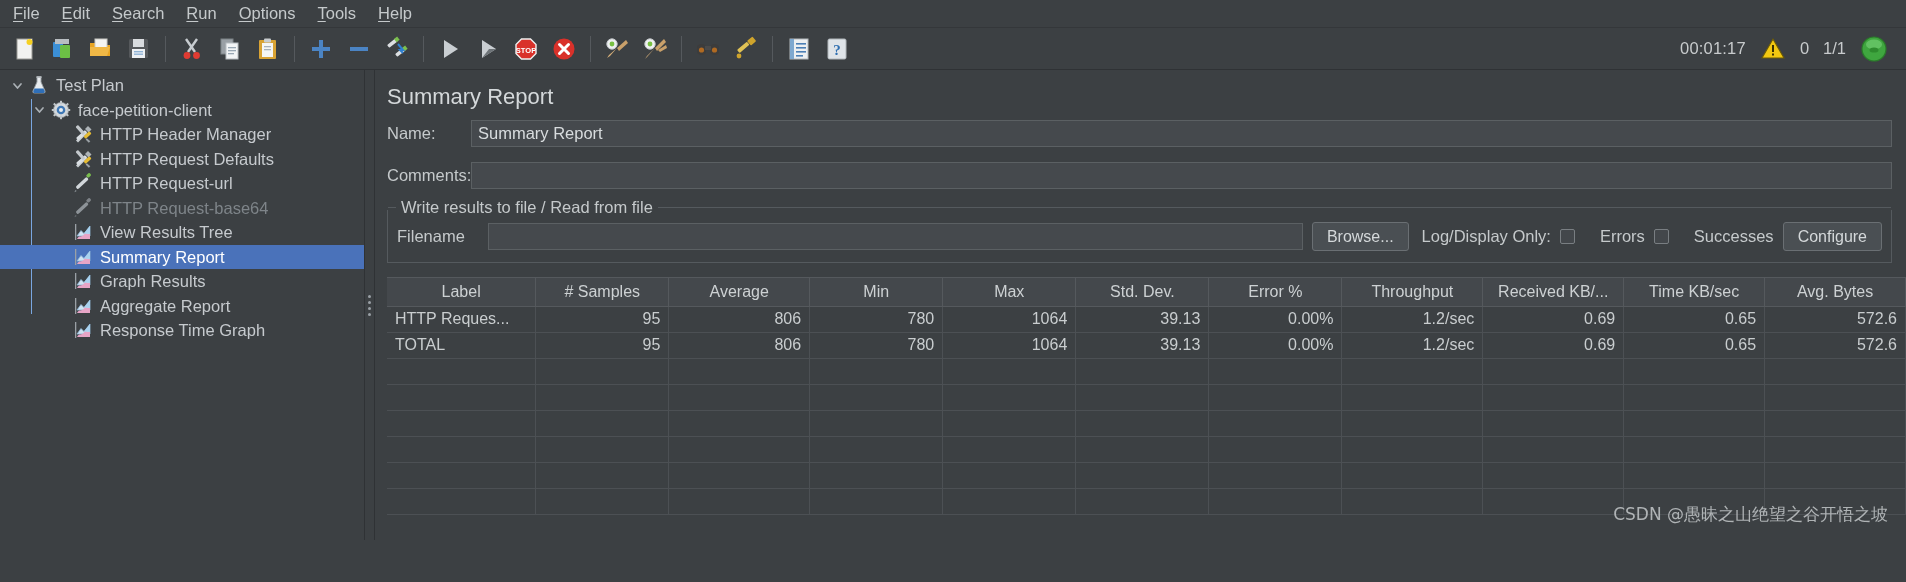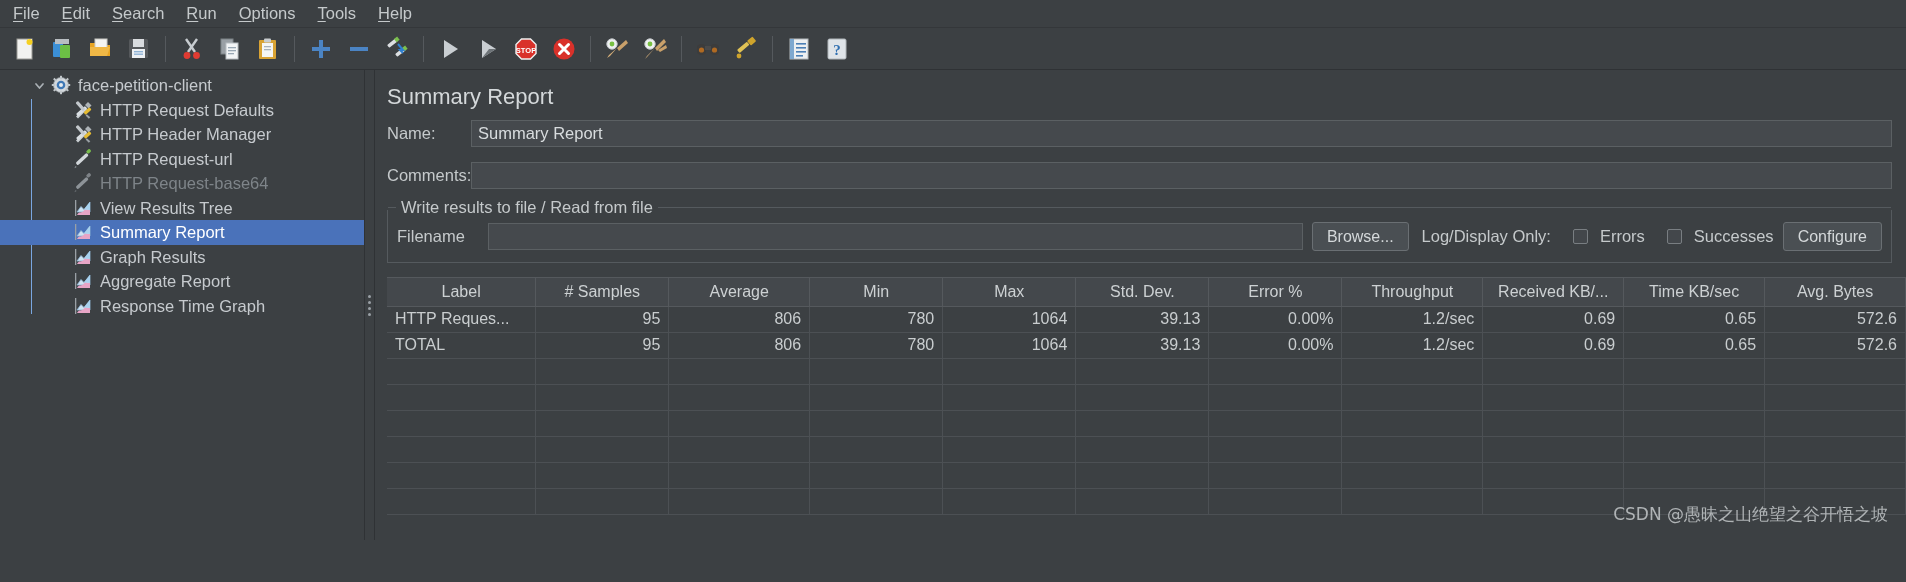--- a/index.html
+++ b/index.html
@@ -213,23 +213,22 @@
     font-family: "Liberation Sans", sans-serif;
     padding: 0 14px;
     cursor: default;
     white-space: nowrap;
   }
   .logdisp {
     font-size: 16.5px; color: #c5c9cb;
     white-space: nowrap; margin-left: 4px;
   }
   .cb-wrap {
-    display: flex; align-items: center; gap: 12px;
+    display: flex; align-items: center; gap: 25px;
     white-space: nowrap;
-    margin-left: 13px;
   }
   .cb-box {
     width: 15px; height: 15px;
     border: 1px solid #797e82;
     background: #43474b;
     border-radius: 2px;
     flex: 0 0 15px;
   }
   .cb-label { font-size: 16.5px; color: #c5c9cb; }
 
@@ -452,27 +451,62 @@
     </div>
     <div class="tb-btn" title="Help">
       <svg width="26" height="26" viewBox="0 0 26 26">
         <rect x="4" y="3" width="18" height="20" rx="1.5" fill="#dfe4e8" stroke="#b0b6ba"></rect>
         <text x="13" y="18.5" font-size="15" fill="#2f6fb0" text-anchor="middle" font-family="Liberation Serif, serif" font-weight="bold">?</text>
       </svg>
     </div>
 
     <div class="tb-spacer"></div>
 
+    <div class="tb-status">
+      <span class="tb-timer">00:01:17</span>
+      <span style="display:flex;align-items:center;">
+        <svg width="26" height="24" viewBox="0 0 26 24">
+          <path d="M13 2 L24 21 L2 21 Z" fill="#f2c811" stroke="#6b5a08" stroke-width="1.1"></path>
+          <rect x="12" y="8" width="2" height="7" fill="#3a3000"></rect>
+          <rect x="12" y="16.5" width="2" height="2" fill="#3a3000"></rect>
+        </svg>
+      </span>
+      <span class="tb-count">0</span>
+      <span class="tb-count">1/1</span>
+      <span style="display:flex;align-items:center;">
+        <svg width="28" height="28" viewBox="0 0 28 28">
+          <circle cx="14" cy="14" r="12" fill="#3fa63f" stroke="#2a7a2a" stroke-width="1.2"></circle>
+          <ellipse cx="14" cy="9.5" rx="8" ry="5" fill="#6ec96e" opacity="0.75"></ellipse>
+          <ellipse cx="14" cy="15" rx="4.5" ry="2.6" fill="#2e8b2e"></ellipse>
+        </svg>
+      </span>
+    </div>
   </div>
 
   <div class="body">
 
     <div class="tree-panel">
       <div class="guide-line"></div>
       <div id="tree-rows">
+          <div class="tree-row">
+            <span class="tree-indent" style="width: 6px;"></span>
+            <span class="twisty">
+              <svg width="13" height="13" viewBox="0 0 13 13">
+                <path d="M3 5 L6.5 9 L10 5" stroke="#aab0b5" stroke-width="1.7" fill="none" stroke-linecap="round" stroke-linejoin="round"></path>
+              </svg>
+            </span>
+            <span class="node-icon">
+              <svg width="20" height="20" viewBox="0 0 20 20">
+                <path d="M8 2h4v5l4 9a1.5 1.5 0 0 1-1.4 2H5.4A1.5 1.5 0 0 1 4 16l4-9z" fill="#e8ecef" stroke="#9aa0a5" stroke-width="0.9"></path>
+                <path d="M5.6 13.5h8.8l1.2 2.6a1.2 1.2 0 0 1-1.1 1.8H5.5a1.2 1.2 0 0 1-1.1-1.8z" fill="#2f6fb8"></path>
+                <rect x="7.4" y="1.2" width="5.2" height="1.6" fill="#b9bec2"></rect>
+              </svg>
+            </span>
+            <span class="node-label">Test Plan</span>
+          </div>
           <div class="tree-row">
             <span class="tree-indent" style="width: 28px;"></span>
             <span class="twisty">
               <svg width="13" height="13" viewBox="0 0 13 13">
                 <path d="M3 5 L6.5 9 L10 5" stroke="#aab0b5" stroke-width="1.7" fill="none" stroke-linecap="round" stroke-linejoin="round"></path>
               </svg>
             </span>
             <span class="node-icon">
               <svg width="20" height="20" viewBox="0 0 20 20">
                 <circle cx="10" cy="10" r="7.6" fill="#d4d9dd" stroke="#8d9398" stroke-width="0.8"></circle>
@@ -501,39 +535,39 @@
                 <path d="M12 5 L15 2 L18.5 5.5 L15.5 8.5 Z" fill="#aeb4b8"></path>
                 <path d="M3.5 4 L6 2 L16 13 L14 15.5 Z" fill="#c9ced2" opacity="0"></path>
                 <path d="M16.5 16.5 L6.5 6 L4.5 8 L15 18.5 Z" fill="#d6dbdf" opacity="0"></path>
                 <rect x="3" y="14" width="12" height="3.2" rx="1" transform="rotate(-42 3 14)" fill="#d9dee2"></rect>
                 <rect x="10.5" y="12.5" width="8" height="3.2" rx="1" transform="rotate(-42 10.5 12.5)" fill="#e5bb32"></rect>
                 <path d="M4 2.5 L6.5 4.5 L14.5 14.5 L12 16.5 Z" fill="none"></path>
                 <rect x="2.5" y="3" width="3.2" height="11" rx="1" transform="rotate(-42 2.5 3)" fill="#c3c8cc"></rect>
                 <path d="M13.8 14.2 L17.3 17.2 L15.8 18.7 L12.6 15.4 Z" fill="#9ba1a6"></path>
               </svg>
             </span>
-            <span class="node-label">HTTP Request Defaults</span>
+            <span class="node-label">HTTP Header Manager</span>
           </div>
           <div class="tree-row">
             <span class="tree-indent" style="width: 50px;"></span>
             <span class="twisty"></span>
             <span class="node-icon">
               <svg width="20" height="20" viewBox="0 0 20 20">
                 <path d="M3 16.5 L12.5 7 L14.5 9 L5 18.5 Z" fill="#c9ced2"></path>
                 <path d="M12 5 L15 2 L18.5 5.5 L15.5 8.5 Z" fill="#aeb4b8"></path>
                 <path d="M3.5 4 L6 2 L16 13 L14 15.5 Z" fill="#c9ced2" opacity="0"></path>
                 <path d="M16.5 16.5 L6.5 6 L4.5 8 L15 18.5 Z" fill="#d6dbdf" opacity="0"></path>
                 <rect x="3" y="14" width="12" height="3.2" rx="1" transform="rotate(-42 3 14)" fill="#d9dee2"></rect>
                 <rect x="10.5" y="12.5" width="8" height="3.2" rx="1" transform="rotate(-42 10.5 12.5)" fill="#e5bb32"></rect>
                 <path d="M4 2.5 L6.5 4.5 L14.5 14.5 L12 16.5 Z" fill="none"></path>
                 <rect x="2.5" y="3" width="3.2" height="11" rx="1" transform="rotate(-42 2.5 3)" fill="#c3c8cc"></rect>
                 <path d="M13.8 14.2 L17.3 17.2 L15.8 18.7 L12.6 15.4 Z" fill="#9ba1a6"></path>
               </svg>
             </span>
-            <span class="node-label">HTTP Header Manager</span>
+            <span class="node-label">HTTP Request Defaults</span>
           </div>
           <div class="tree-row">
             <span class="tree-indent" style="width: 50px;"></span>
             <span class="twisty"></span>
             <span class="node-icon">
               <svg width="20" height="20" viewBox="0 0 20 20">
                 <rect x="2.5" y="14" width="15" height="3.4" rx="1.4" transform="rotate(-43 2.5 14)" fill="#d2d7db"></rect>
                 <rect x="12.8" y="2.6" width="4.6" height="3.4" rx="1.4" transform="rotate(-43 12.8 2.6)" fill="#79bd4d"></rect>
                 <path d="M2.6 17 L1.4 19.2 L3.6 18Z" fill="#9aa0a5"></path>
               </svg>

